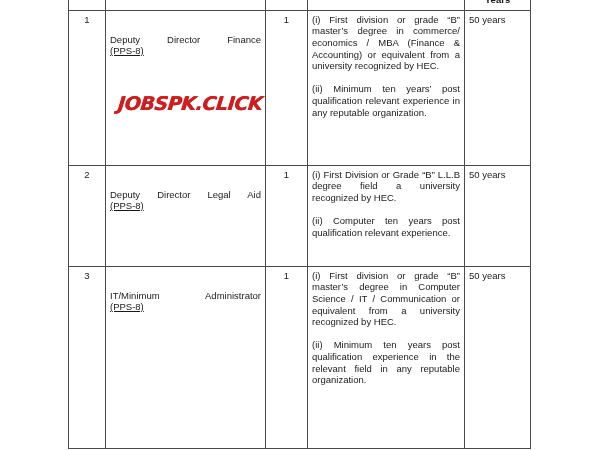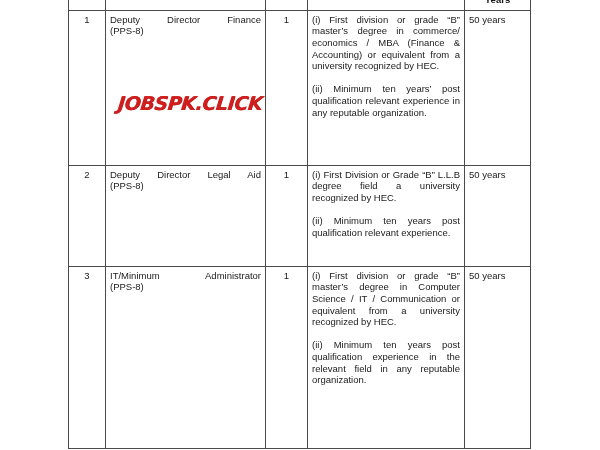--- a/index.html
+++ b/index.html
@@ -81,25 +81,27 @@
 
   .cell-post {
     text-align: justify;
     text-align-last: justify;
     hyphens: none;
   }
   .cell-post .post-title {
     display: block;
     text-align: justify;
     text-align-last: justify;
+    margin-top: 20px;
   }
   .cell-post .post-scale {
     display: block;
     text-align: right;
     text-align-last: left;
+    text-decoration: underline;
   }
 
   .cell-qual {
     text-align: justify;
     text-align-last: left;
     margin-top: 40px;
   }
   .cell-qual p {
     margin: 0 0 11.6px 0;
     text-align: justify;
@@ -181,21 +183,21 @@
 
         <tr class="row-2">
           <td class="cell-sno">2</td>
           <td class="cell-post">
             <span class="post-title">Deputy Director Legal Aid</span>
             <span class="post-scale">(PPS-8)</span>
           </td>
           <td class="cell-num">1</td>
           <td class="cell-qual">
             <p>(i) First Division or Grade “B” L.L.B degree field a university recognized by HEC.</p>
-            <p>(ii) Minimum ten years post qualification relevant experience.</p>
+            <p>(ii) Computer ten years post qualification relevant experience.</p>
           </td>
           <td class="cell-age">50 years</td>
         </tr>
 
         <tr class="row-3">
           <td class="cell-sno">3</td>
           <td class="cell-post">
             <span class="post-title">IT/Minimum Administrator</span>
             <span class="post-scale">(PPS-8)</span>
           </td>

